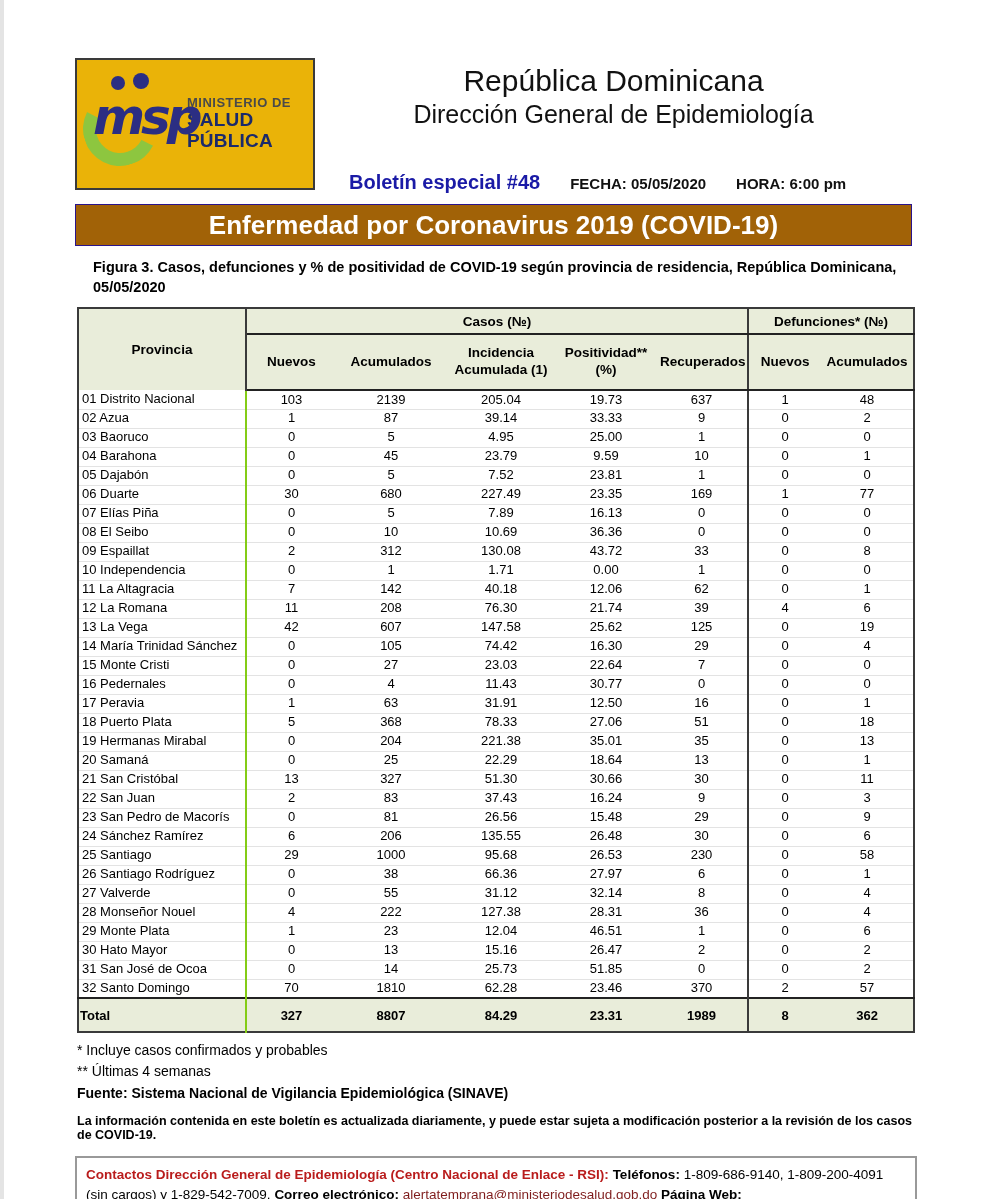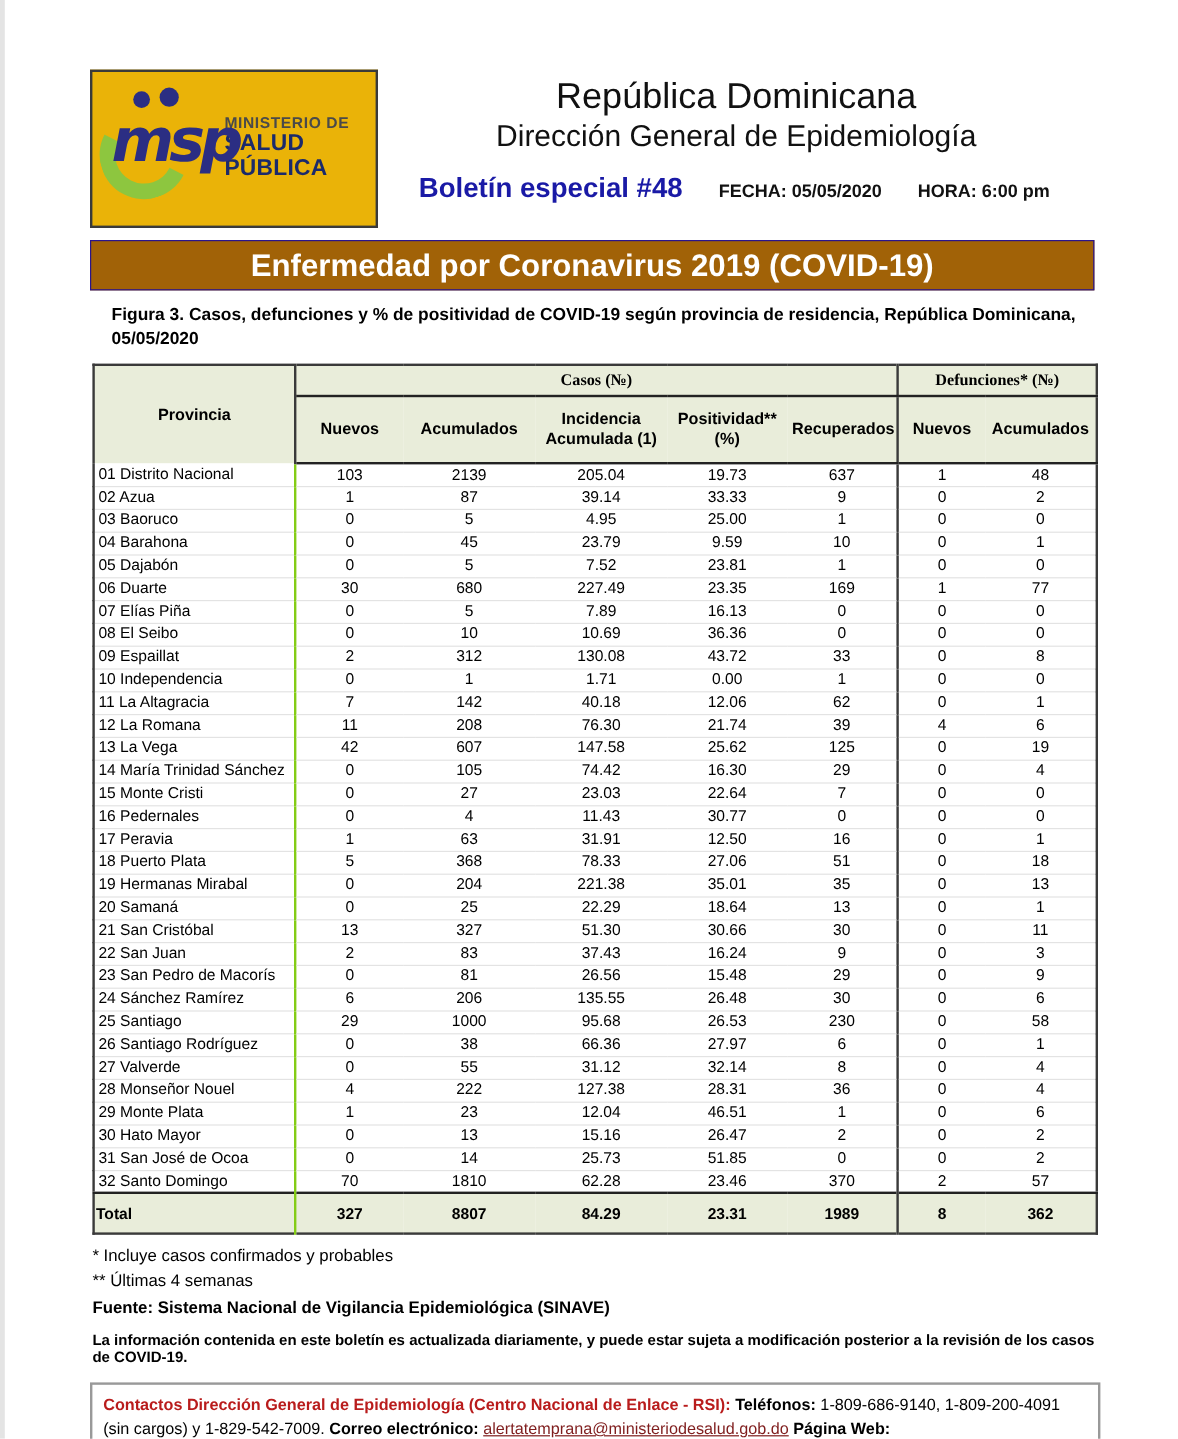--- a/index.html
+++ b/index.html
@@ -43,21 +43,21 @@
   .logo-text .l1 { font-size:13px; font-weight:bold; color:#4a4a4a; letter-spacing:0.5px; }
   .logo-text .l2 { font-size:19px; font-weight:bold; color:#1b2a6b; letter-spacing:0.2px; }
 
   .header-text { flex:1; text-align:center; padding-top:6px; }
   .title    { font-size:30px; color:#111; }
   .subtitle { font-size:25px; color:#111; margin-top:2px; }
   .bulletin-row {
     display:flex; align-items:baseline; justify-content:flex-start;
     margin:14px 0 0 34px; gap:30px; white-space:nowrap;
   }
-  .bulletin { font-size:23px; font-weight:bold; color:#1a1aa6; }
+  .bulletin { font-size:20px; font-weight:bold; color:#1a1aa6;margin-top:28px; }
   .meta     { font-size:15px; font-weight:bold; color:#111; }
 
   
   .banner {
     margin-top: 10px;
     background:#a16207;
     border:1px solid #2a148c;
     height:42px;
     display:flex; align-items:center; justify-content:center;
     color:#fff; font-size:26px; font-weight:bold;
@@ -75,21 +75,21 @@
     border-collapse:collapse; table-layout:fixed;
     width:836px; margin-left:2px;
     font-size:13px;
     border:2px solid #3a3a3a;
   }
   col.c-prov{width:168px;} col.c1{width:90px;} col.c2{width:110px;}
   col.c3{width:110px;} col.c4{width:100px;} col.c5{width:92px;}
   col.c6{width:73px;} col.c7{width:93px;}
   thead th { background:#e9edda; font-weight:bold; font-size:13.5px; text-align:center; vertical-align:middle; padding:3px 4px; }
   th.prov-h { border-right:2px solid #3a3a3a; }
-  th.group { height:26px; border-bottom:2px solid #222;font-family:Liberation Serif, serif; }
+  th.group { height:26px; border-bottom:2px solid #222; }
   th.group-casos { border-right:2px solid #3a3a3a; }
   tr.colhead th { height:56px; border-bottom:2px solid #222; line-height:1.25; }
   tr.colhead th.div-left, td.divider { border-left:2px solid #3a3a3a; }
   tbody td { height:19px; padding:0 3px; border-bottom:1px solid #e3e3e3; line-height:1.1; }
   td.prov { text-align:left; border-right:2px solid #84cc16; }
   td.num  { text-align:center; }
   tr.total-row td {
     background:#e9edda; font-weight:bold;
     border-top:2px solid #222; border-bottom:none; height:34px;
   }

